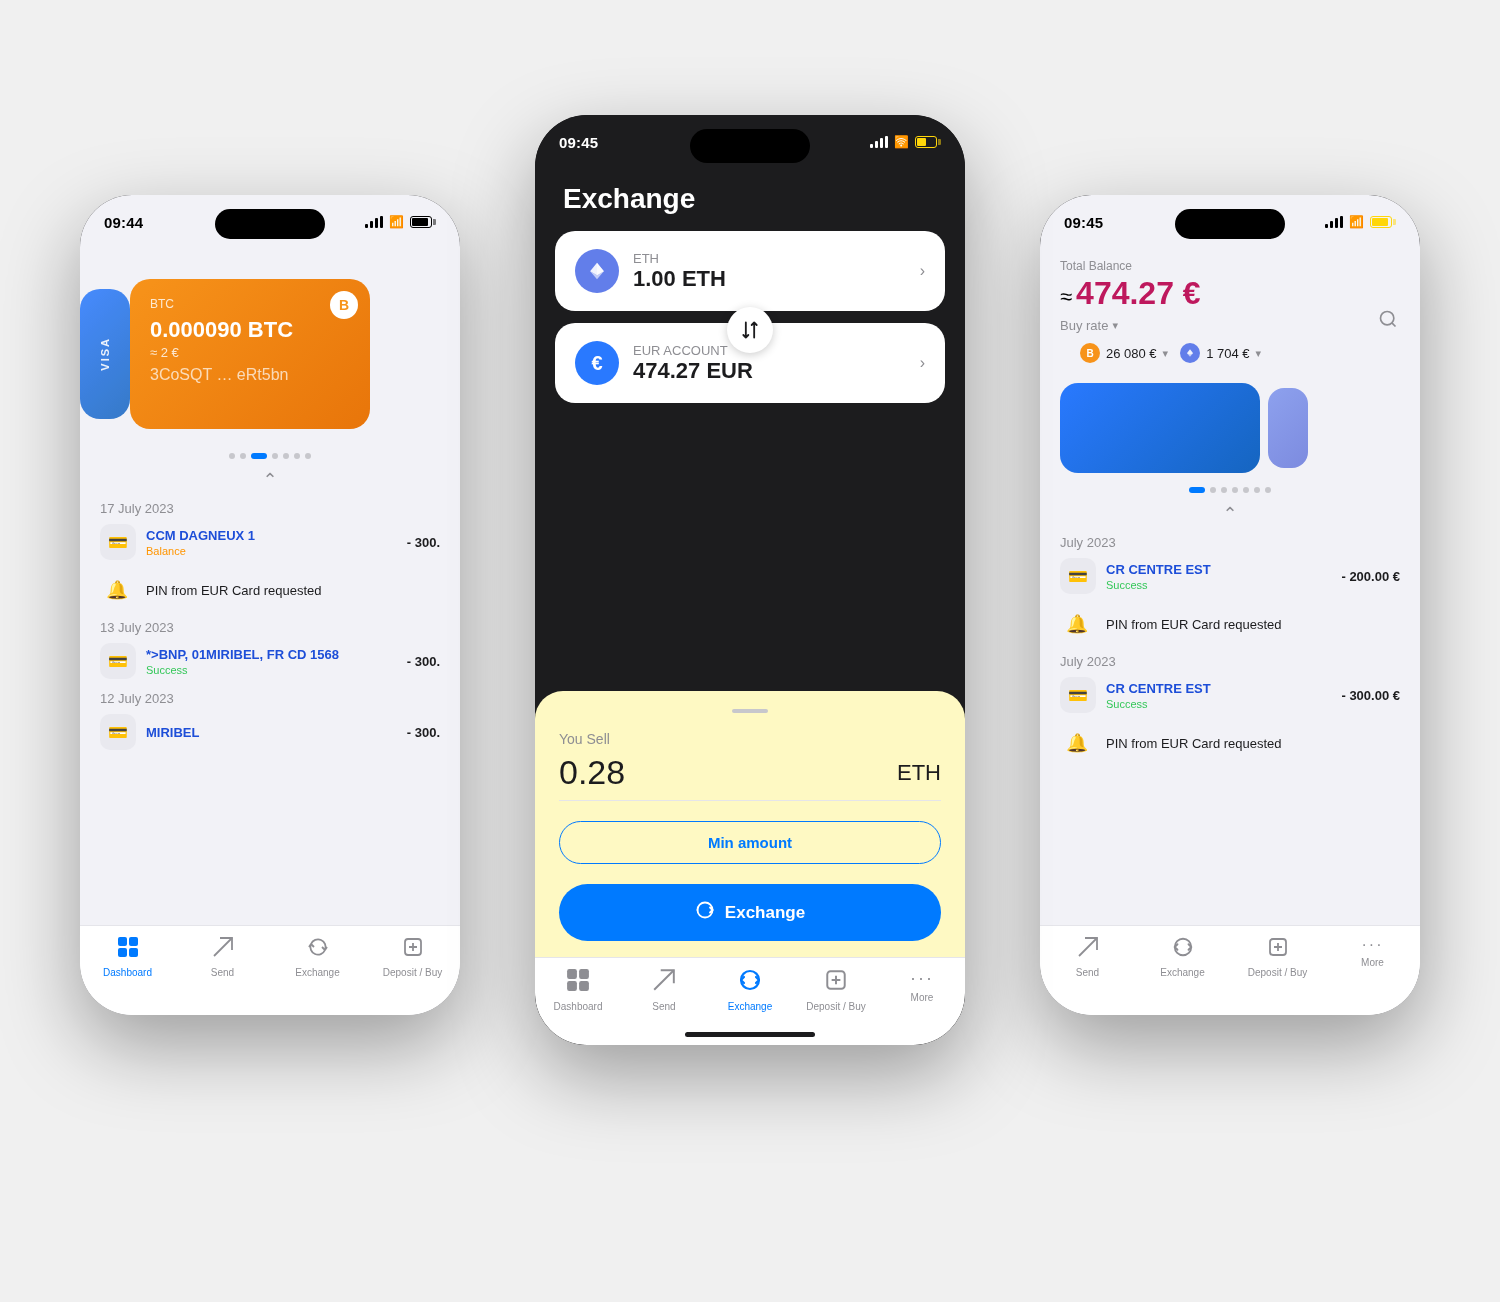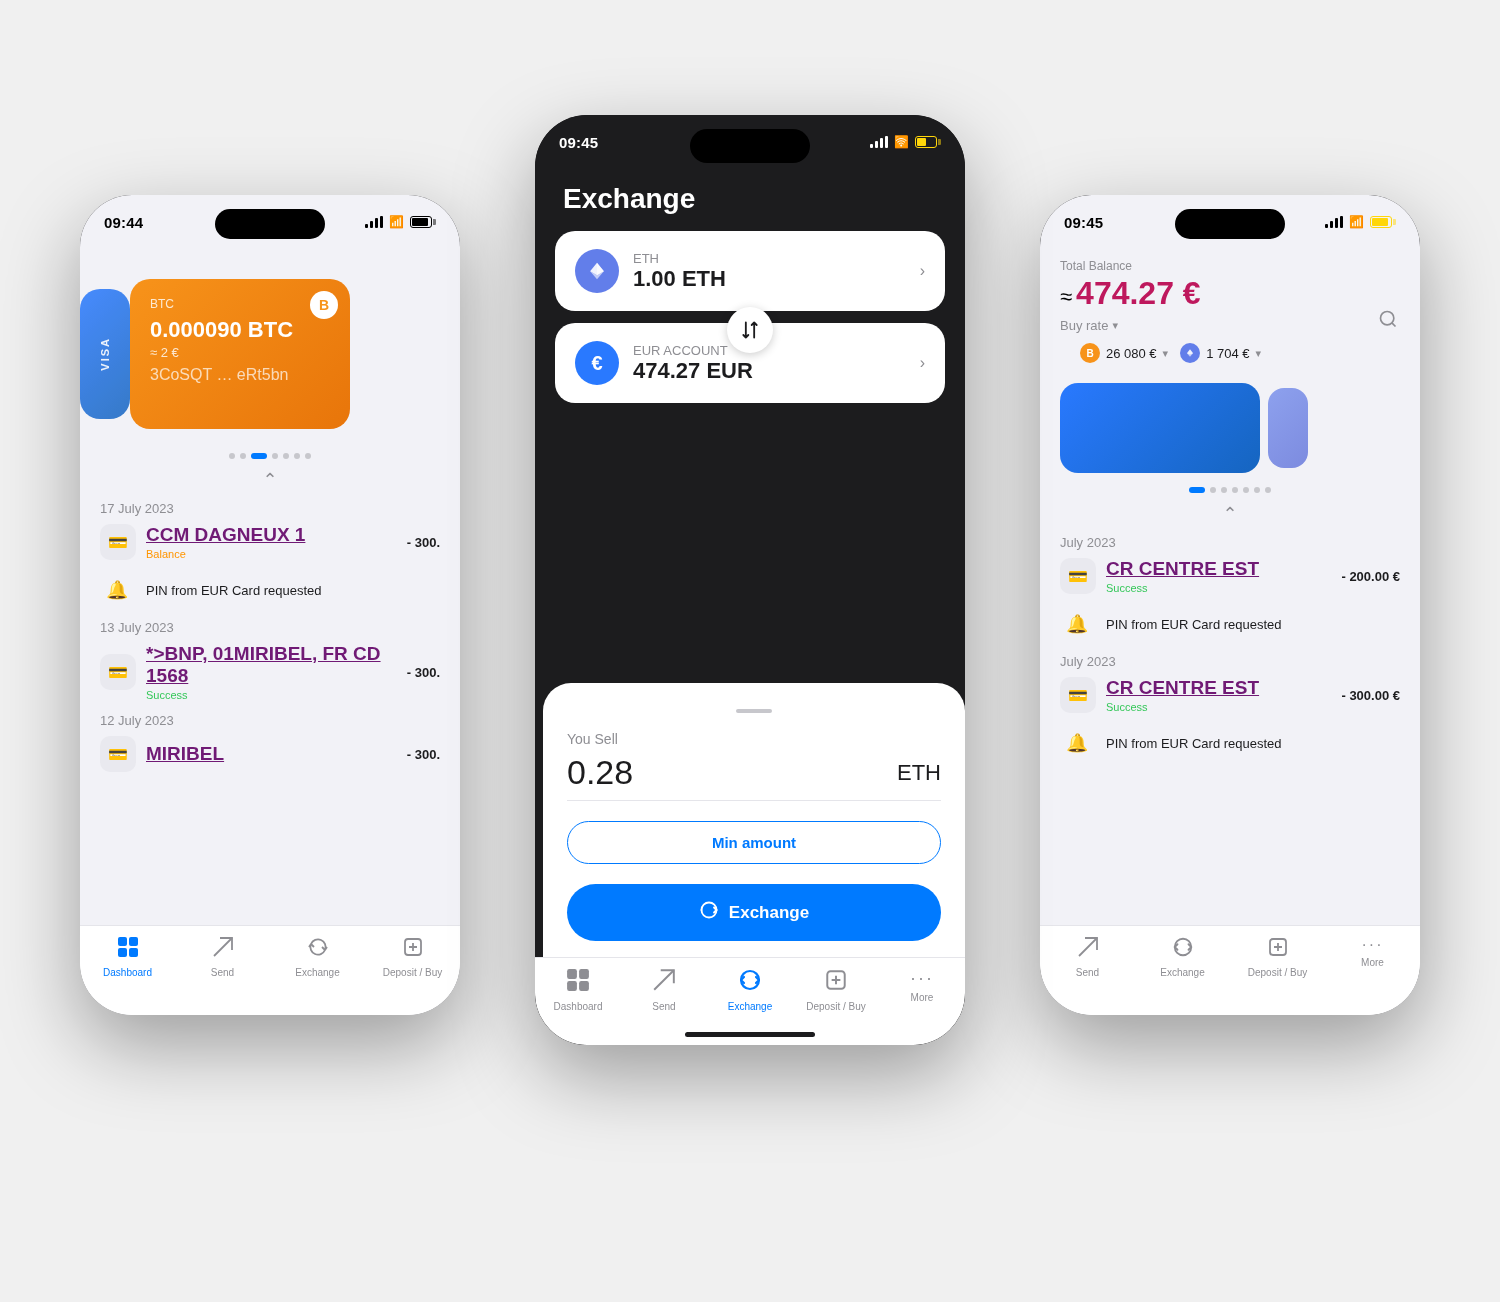--- a/index.html
+++ b/index.html
@@ -101,21 +101,21 @@
     .card-carousel-left {
       padding: 10px 20px 0;
       height: 200px;
       display: flex;
       align-items: center;
     }
     .btc-card {
       background: linear-gradient(135deg, #f7931a, #e8750a);
       border-radius: 20px;
       padding: 18px 20px;
-      width: 220px;
+      width: 240px;
       height: 150px;
       position: relative;
     }
     .card-label {
       font-size: 12px;
       color: rgba(255,255,255,0.8);
       font-weight: 500;
     }
     .card-amount {
       font-size: 22px;
@@ -222,24 +222,23 @@
       border-radius: 10px;
       background: #e9e9ef;
       display: flex;
       align-items: center;
       justify-content: center;
       flex-shrink: 0;
     }
     .tx-icon-box span { font-size: 16px; }
     .tx-info { flex: 1; }
     .tx-name {
-      font-size: 19px;
+      font-size: 13px;
       font-weight: 600;
-      color: #701a75;
-      text-decoration: underline;
+      color: #1d4ed8;
     }
     .tx-status {
       font-size: 11px;
       margin-top: 2px;
     }
     .tx-status.pending { color: #ff9500; }
     .tx-status.success { color: #34c759; }
     .tx-amount {
       font-size: 13px;
       font-weight: 600;
@@ -836,21 +835,21 @@
               <div class="coin-icon eur-icon" style="font-size:20px;font-weight:700;">€</div>
               <div class="coin-info">
                 <div class="coin-label">EUR ACCOUNT</div>
                 <div class="coin-amount">474.27 EUR</div>
               </div>
             </div>
             <div class="swap-arrow">›</div>
           </div>
         </div>
 
-        <div class="bottom-panel" style="position:absolute;bottom:88px;left:8px;right:0;background:#ffffff;border-radius:28px 28px 0 0;padding:26px 24px 0;">
+        <div class="bottom-panel" style="position:absolute;bottom:88px;left:0;right:0;background:#fef9c3;border-radius:28px 28px 0 0;padding:18px 24px 0;">
           <div class="panel-handle"></div>
 
           <div class="input-group">
             <div class="input-label">You Sell</div>
             <div class="input-row">
               <span class="input-value">0.28</span>
               <span class="input-currency">ETH</span>
             </div>
           </div>
 

